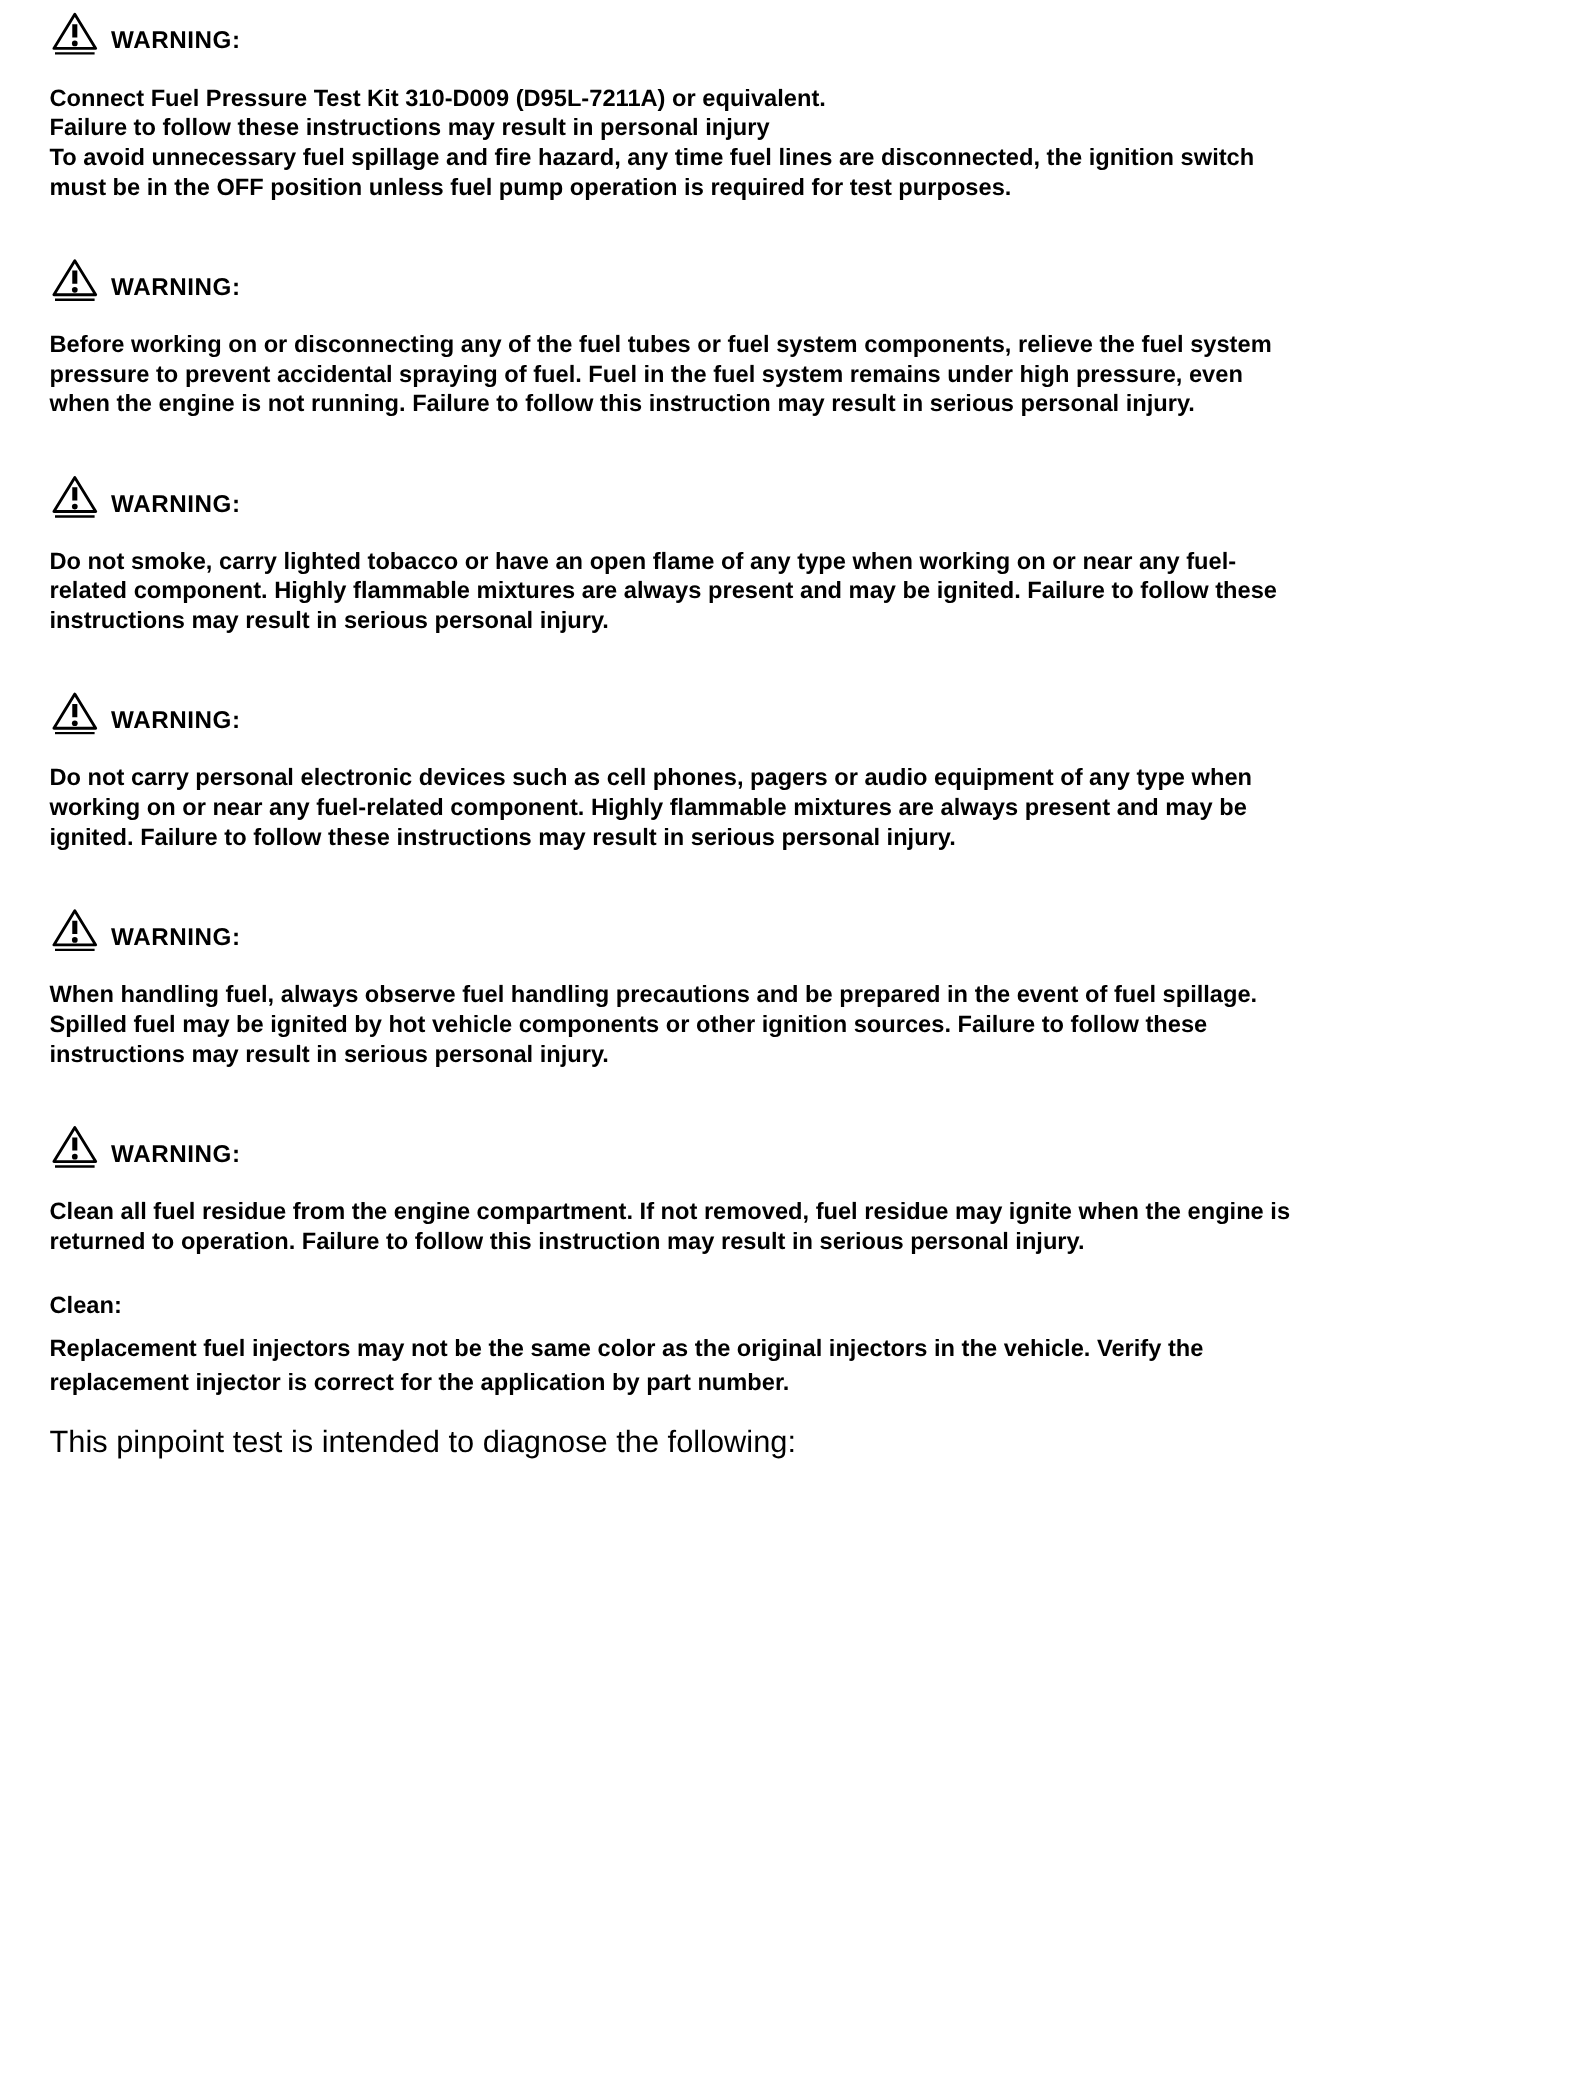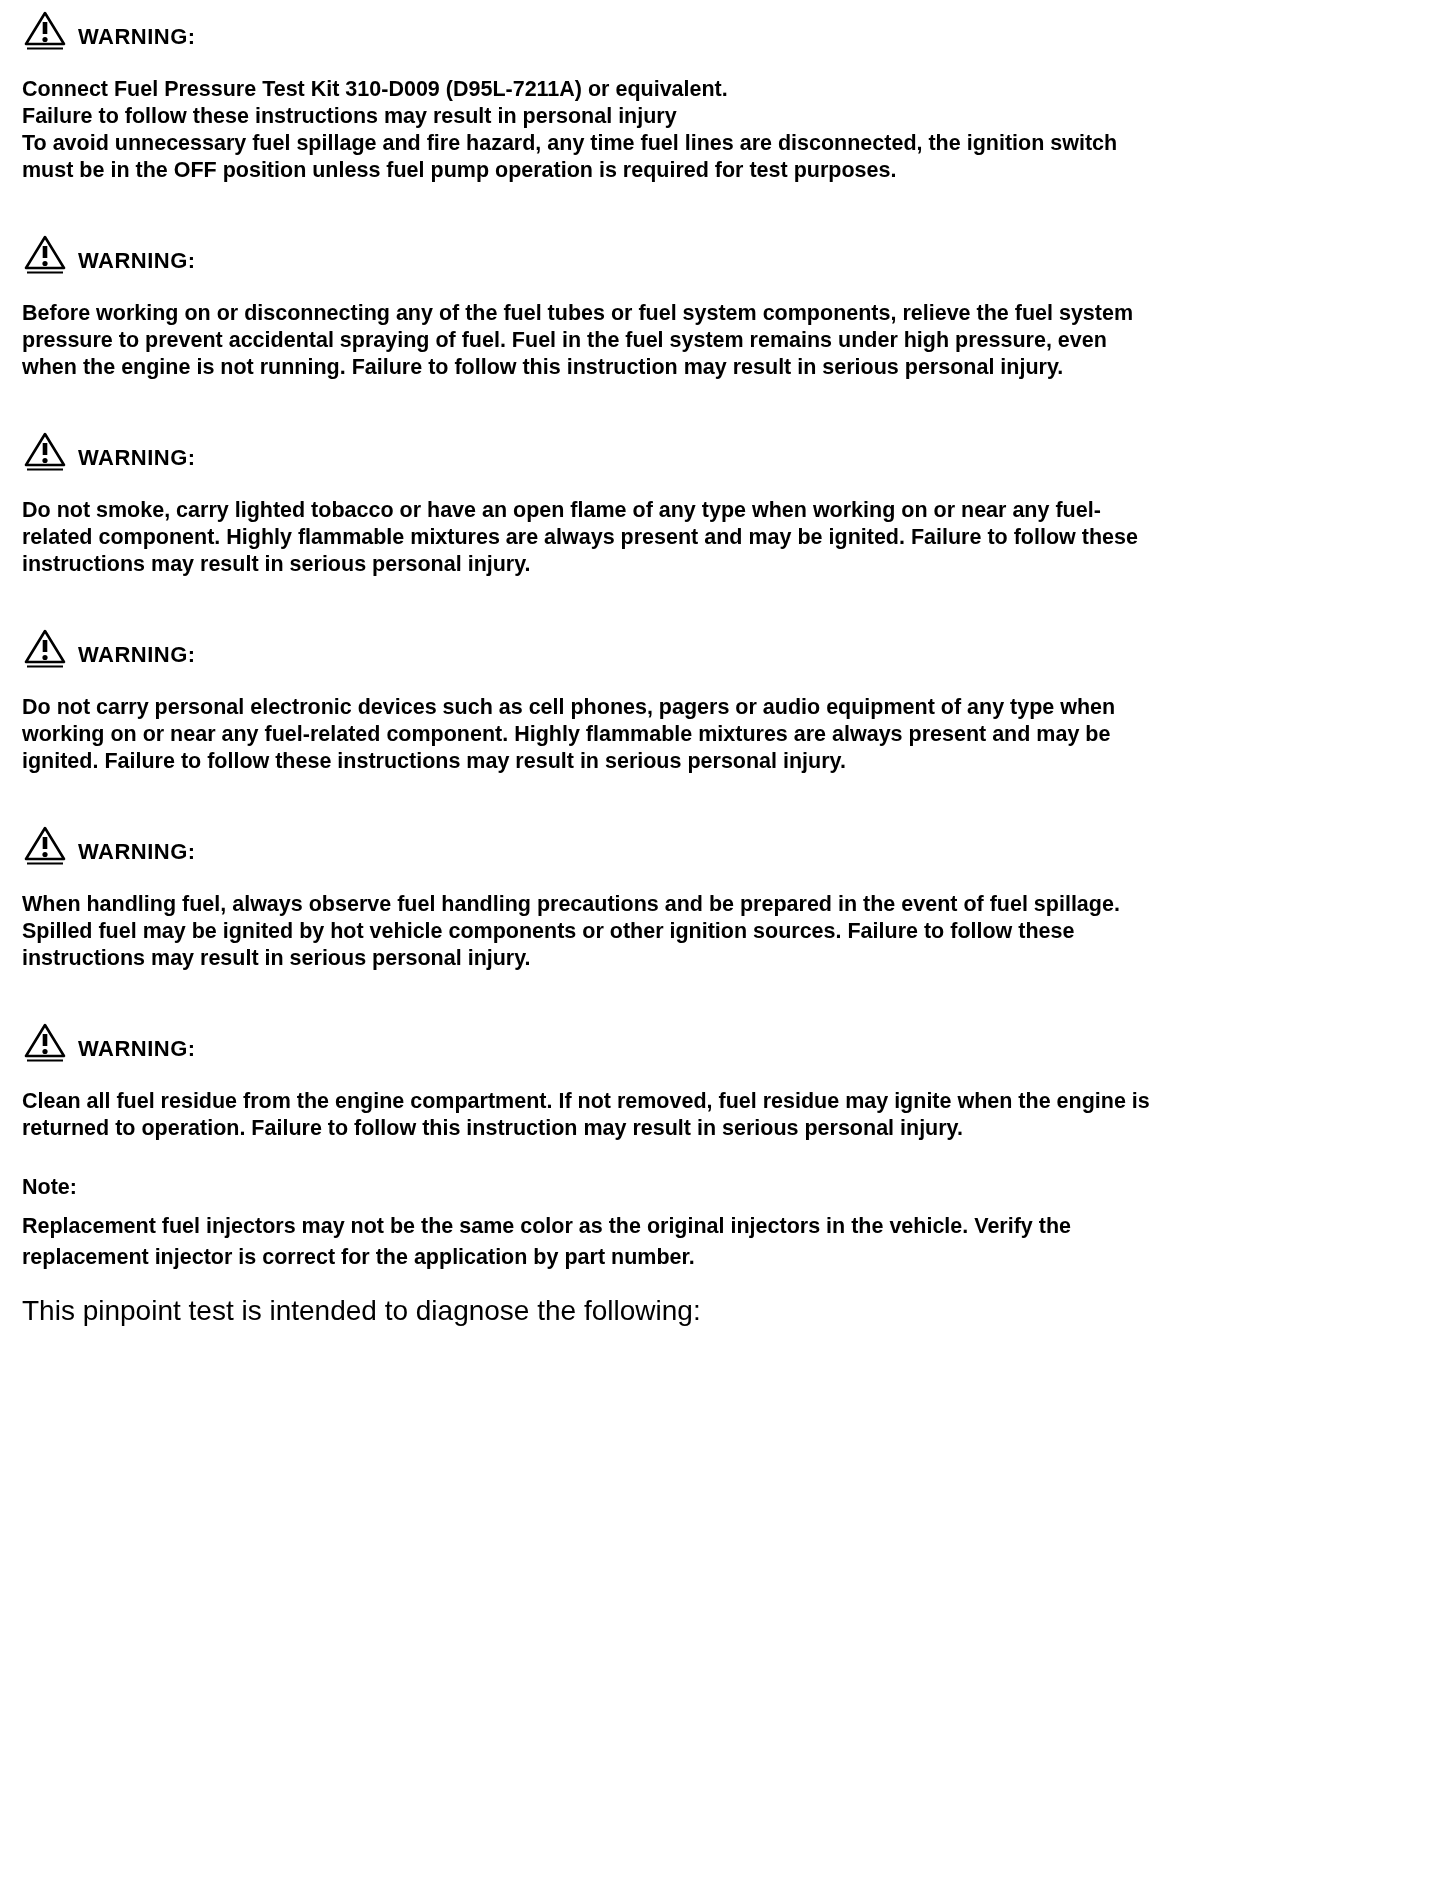--- a/index.html
+++ b/index.html
@@ -11,20 +11,21 @@
     min-height: 1892px;
     background: #ffffff;
     color: #000000;
     font-family: "Liberation Sans", sans-serif;
     box-sizing: border-box;
   }
   .page {
     padding: 10px 40px 40px 22px;
     box-sizing: border-box;
     width: 1415px;
+    margin-left: 23px;
   }
   .warning {
     margin-bottom: 50px;
   }
   .warning-header {
     display: flex;
     align-items: flex-end;
     gap: 10px;
     margin-bottom: 26px;
   }
@@ -173,19 +174,19 @@
         </svg>
       </span>
       <span class="warning-label">WARNING:</span>
     </div>
     <div class="warning-body">
       <p>Clean all fuel residue from the engine compartment. If not removed, fuel residue may ignite when the engine is returned to operation. Failure to follow this instruction may result in serious personal injury.</p>
     </div>
   </section>
 
   <div class="note-block">
-    <p class="note-label">Note:</p>
+    <p class="note-label">Clean:</p>
     <p class="note-text">Replacement fuel injectors may not be the same color as the original injectors in the vehicle. Verify the replacement injector is correct for the application by part number.</p>
   </div>
 
   <p class="closing-text">This pinpoint test is intended to diagnose the following:</p>
 
 </div>
 
 </body></html>

